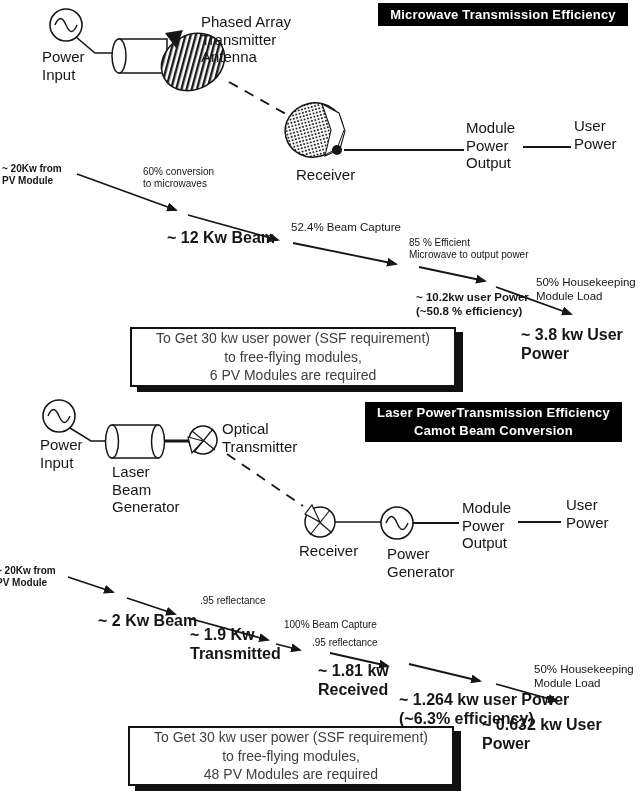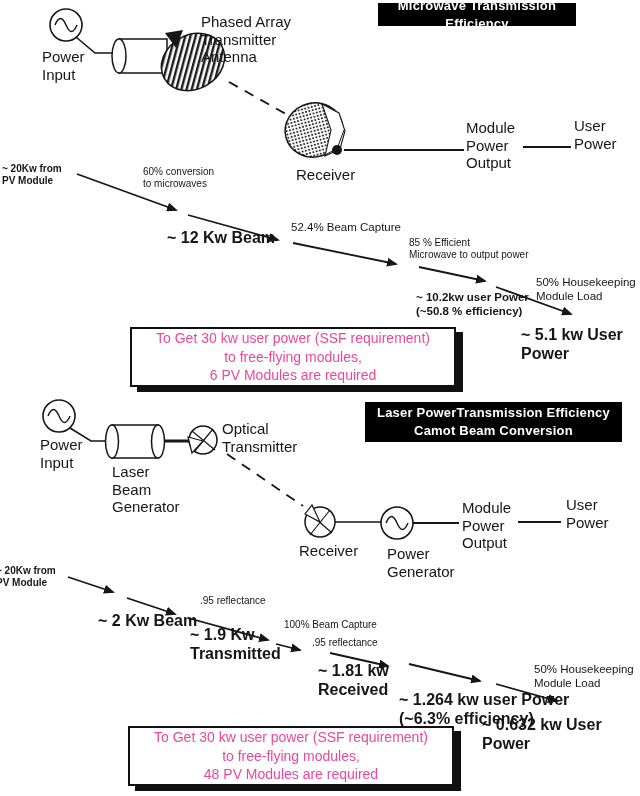--- a/index.html
+++ b/index.html
@@ -9,21 +9,21 @@
   .layer{position:absolute;left:0;top:0;}
   .lbl{position:absolute;white-space:pre-line;line-height:1.18;color:#161616;}
   .f15{font-size:15px;}
   .f12{font-size:16px;}
   .f11{font-size:10px;}
   .f115{font-size:11.5px;}
   .b{font-weight:bold;}
   .titlebox{position:absolute;background:#000;color:#fff;display:flex;align-items:center;
             justify-content:center;text-align:center;font-weight:bold;font-size:13px;
             line-height:1.35;white-space:pre-line;letter-spacing:0.2px;}
-  .sumbox{position:absolute;border:2px solid #111;background:#fff;color:#ec4899;
+  .sumbox{position:absolute;border:2px solid #111;background:#fff;color:#404040;
           display:flex;align-items:center;justify-content:center;text-align:center;
           font-size:14px;line-height:1.32;white-space:pre-line;box-shadow:7px 5px 0 #111;}
   svg{display:block;}
 </style>
 </head>
 <body>
 
 <div class="canvas">
 
   <svg class="layer" width="640" height="796" viewBox="0 0 640 796">
@@ -109,21 +109,21 @@
 
     <line x1="68" y1="577" x2="113" y2="592" stroke="#161616" stroke-width="1.8" marker-end="url(#arw)"></line>
     <line x1="127" y1="598" x2="175" y2="614" stroke="#161616" stroke-width="1.8" marker-end="url(#arw)"></line>
     <line x1="188" y1="618" x2="268" y2="640" stroke="#161616" stroke-width="1.8" marker-end="url(#arw)"></line>
     <line x1="276" y1="644" x2="300" y2="650" stroke="#161616" stroke-width="1.8" marker-end="url(#arw)"></line>
     <line x1="330" y1="653" x2="388" y2="666" stroke="#161616" stroke-width="1.8" marker-end="url(#arw)"></line>
     <line x1="409" y1="664" x2="480" y2="681" stroke="#161616" stroke-width="1.8" marker-end="url(#arw)"></line>
     <line x1="496" y1="684" x2="557" y2="701" stroke="#161616" stroke-width="1.8" marker-end="url(#arw)"></line>
   </svg>
 
-  <div class="titlebox" style="left:378px;top:3px;width:198px;height:23px;">Microwave Transmission Efficiency</div>
+  <div class="titlebox" style="left:378px;top:3px;width:250px;height:23px;">Microwave Transmission Efficiency</div>
   <div class="lbl f15" style="left:42px;top:48px;">Power
 Input</div>
   <div class="lbl f15" style="left:201px;top:4px;margin-top:9px;">Phased Array
 Transmitter
 Antenna</div>
   <div class="lbl f15" style="left:296px;top:166px;">Receiver</div>
   <div class="lbl f15" style="left:466px;top:119px;">Module
 Power
 Output</div>
   <div class="lbl f15" style="left:574px;top:117px;">User
@@ -133,21 +133,21 @@
   <div class="lbl f11" style="left:143px;top:166px;">60% conversion
 to microwaves</div>
   <div class="lbl f12 b" style="left:167px;top:229px;">~ 12 Kw Beam</div>
   <div class="lbl f115" style="left:291px;top:221px;">52.4% Beam Capture</div>
   <div class="lbl f11" style="left:409px;top:237px;">85 % Efficient
 Microwave to output power</div>
   <div class="lbl f115 b" style="left:416px;top:291px;">~ 10.2kw user Power
 (~50.8 % efficiency)</div>
   <div class="lbl f115" style="left:536px;top:276px;">50% Housekeeping
 Module Load</div>
-  <div class="lbl f12 b" style="left:521px;top:326px;">~ 5.1 kw User Power</div>
+  <div class="lbl f12 b" style="left:521px;top:326px;">~ 3.8 kw User Power</div>
   <div class="sumbox" style="left:130px;top:327px;width:322px;height:56px;">To Get 30 kw user power (SSF requirement)
 to free-flying modules,
 6 PV Modules are required</div>
 
   <div class="titlebox" style="left:365px;top:402px;width:257px;height:40px;">Laser PowerTransmission Efficiency
 Camot Beam Conversion</div>
   <div class="lbl f15" style="left:40px;top:436px;">Power
 Input</div>
   <div class="lbl f15" style="left:112px;top:463px;">Laser
 Beam

